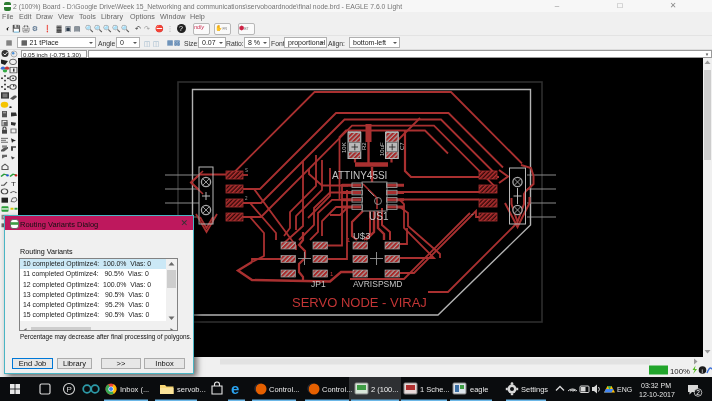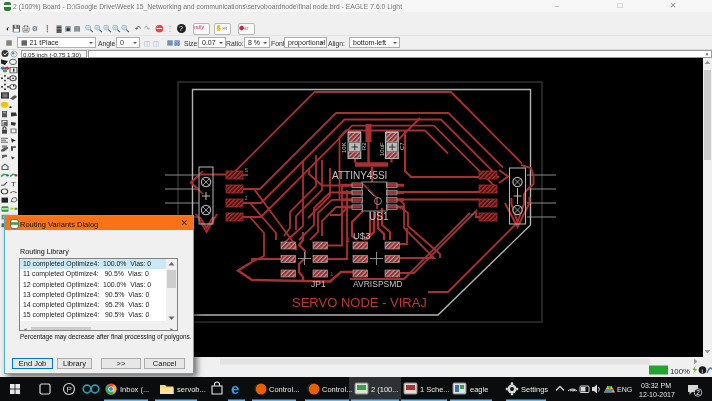--- a/index.html
+++ b/index.html
@@ -35,21 +35,21 @@
 
 
 #palette { left:0; top:58px; width:18px; height:299px; background:#f0f0f0; }
 #canvas { left:18px; top:58px; width:685px; height:299px; background:#000; }
 #vscroll { left:703px; top:58px; width:9px; height:299px; background:#f0f0f0; }
 #hscroll { left:18px; top:357px; width:694px; height:8px; background:#f0f0f0; }
 #statusbar { left:0; top:365px; width:712px; height:12px; background:#f0f0f0; }
 
 
 #dlg { left:4px; top:215px; width:190px; height:159px; background:#f0f0f0; border:1px solid #4ab5c4; box-shadow:3px 3px 6px rgba(0,0,0,0.55); }
-#dlgtitle { position:absolute; left:0; top:0; width:100%; height:14px; background:#f97316; }
+#dlgtitle { position:absolute; left:0; top:0; width:100%; height:14px; background:#be185d; }
 #dlgtitle .t { position:absolute; left:15px; top:3.5px; font-size:7.5px; color:#111; }
 #dlgclose { position:absolute; right:5px; top:2px; font-size:9px; color:#333; }
 #dlglabel { position:absolute; left:15px; top:31px; font-size:7.2px; color:#111; }
 #dlglist { position:absolute; left:14px; top:42px; width:159px; height:73px; background:#fff; border:1px solid #828282; overflow:hidden; }
 .row { height:10.3px; font-size:6.9px; color:#1a1a1a; line-height:10.4px; padding-left:3px; white-space:pre; }
 .rowsel { background:#cbe8f6; }
 #dlgvs { position:absolute; right:0px; top:0px; width:11px; height:64px; background:#f0f0f0; }
 #dlghs { position:absolute; left:0px; bottom:0px; width:157px; height:9px; background:#f0f0f0; }
 #dlgnote { position:absolute; left:15px; top:117px; font-size:6.4px; color:#111; white-space:nowrap; }
 .dbtn { position:absolute; top:142px; height:11px; background:#e7e7e7; border:1px solid #acacac; font-size:7.5px; color:#111; text-align:center; line-height:10px; }
@@ -64,20 +64,31 @@
   <div id="titlebar" class="abs"></div>
   <svg class="abs" style="left:3px; top:2px" width="9" height="9" viewBox="0 0 9 9">
      <rect x="1" y="0" width="7" height="9" rx="2" fill="#2e7d32"></rect>
      <rect x="1" y="3" width="7" height="2" fill="#fff"></rect>
   </svg>
   <div id="titletext" class="abs">2 (100%) Board - D:\Google Drive\Week 15_Networking and communications\servoboardnode\final node.brd - EAGLE 7.6.0 Light</div>
   <div class="winbtn abs" style="left:542px">–</div>
   <div class="winbtn abs" style="left:605px">□</div>
   <div class="winbtn abs" style="left:658px">✕</div>
 
+  <div id="menubar" class="abs">
+    <span style="left:2px">File</span>
+      <span style="left:19px">Edit</span>
+    <span style="left:36px">Draw</span>
+      <span style="left:58px">View</span>
+    <span style="left:79px">Tools</span>
+      <span style="left:101px">Library</span>
+    <span style="left:130px">Options</span>
+      <span style="left:160px">Window</span>
+    <span style="left:190px">Help</span>
+  </div>
 
   <div id="tb1" class="abs">
     <div class="ti" style="left:3px;color:#222">◐</div>
     <div class="ti" style="left:12px;color:#444">💾</div>
     <div class="ti" style="left:21px;color:#444">🖨</div>
     <div class="ti" style="left:30px;color:#335577">⚙</div>
     <div class="ti" style="left:43px;color:#333">❗</div>
     <div class="ti" style="left:54px;color:#333">▓</div>
     <div class="ti" style="left:63px;color:#2a3a4a">▣</div>
     <div class="ti" style="left:72px;color:#2a3a4a">▤</div>
@@ -446,21 +457,21 @@
 
   <div id="dlg" class="abs">
     <div id="dlgtitle">
         <span class="t">Routing Variants Dialog</span>
       </div>
     <svg style="position:absolute;left:5px;top:3px" width="9" height="10" viewBox="0 0 9 10">
       <rect x="0.5" y="0.5" width="8" height="9" rx="2.5" fill="#fff" stroke="#555" stroke-width="0.8"></rect>
       <rect x="0.5" y="3.2" width="8" height="2.6" fill="#3f9d45"></rect>
     </svg>
     <div id="dlgclose">✕</div>
-    <div id="dlglabel">Routing Library</div>
+    <div id="dlglabel">Routing Variants</div>
     <div id="dlglist">
       <div class="row rowsel">10 completed Optimize4:  100.0%  Vias: 0</div>
       <div class="row">11 completed Optimize4:   90.5%  Vias: 0</div>
       <div class="row">12 completed Optimize4:  100.0%  Vias: 0</div>
       <div class="row">13 completed Optimize4:   90.5%  Vias: 0</div>
       <div class="row">14 completed Optimize4:   95.2%  Vias: 0</div>
       <div class="row">15 completed Optimize4:   90.5%  Vias: 0</div>
       <div id="dlgvs">
         <svg width="11" height="64" viewBox="0 0 11 64">
           <path d="M2.5 6.5 l3 -3.5 3 3.5 z" fill="#6a6a6a"></path>
@@ -473,21 +484,21 @@
           <path d="M6.5 2 l-3.5 2.5 3.5 2.5 z" fill="#6a6a6a"></path>
           <path d="M150.5 2 l3.5 2.5 -3.5 2.5 z" fill="#6a6a6a"></path>
           <rect x="11" y="1" width="60" height="7" fill="#cdcdcd"></rect>
         </svg>
       </div>
     </div>
     <div id="dlgnote">Percentage may decrease after final processing of polygons.</div>
     <div class="dbtn" style="left:7px; width:41px; border:1px solid #0078d7;">End Job</div>
     <div class="dbtn" style="left:52px; width:35px;">Library</div>
     <div class="dbtn" style="left:96px; width:40px;">&gt;&gt;</div>
-    <div class="dbtn" style="left:139px; width:41px;">Cancel</div>
+    <div class="dbtn" style="left:139px; width:41px;">Inbox</div>
   </div>
 
   <div id="taskbar" class="abs"></div>
   <div class="abs" style="left:349px; top:377px; width:52px; height:24px; background:#2e3033;"></div>
   <svg class="abs" style="left:0px; top:377px" width="712" height="24" viewBox="0 0 712 24">
 
     <g fill="#e8e8e8">
         <rect x="10" y="7" width="4.6" height="4.6"></rect>
         <rect x="15.4" y="7" width="4.6" height="4.6"></rect>
         <rect x="10" y="12.4" width="4.6" height="4.6"></rect>

